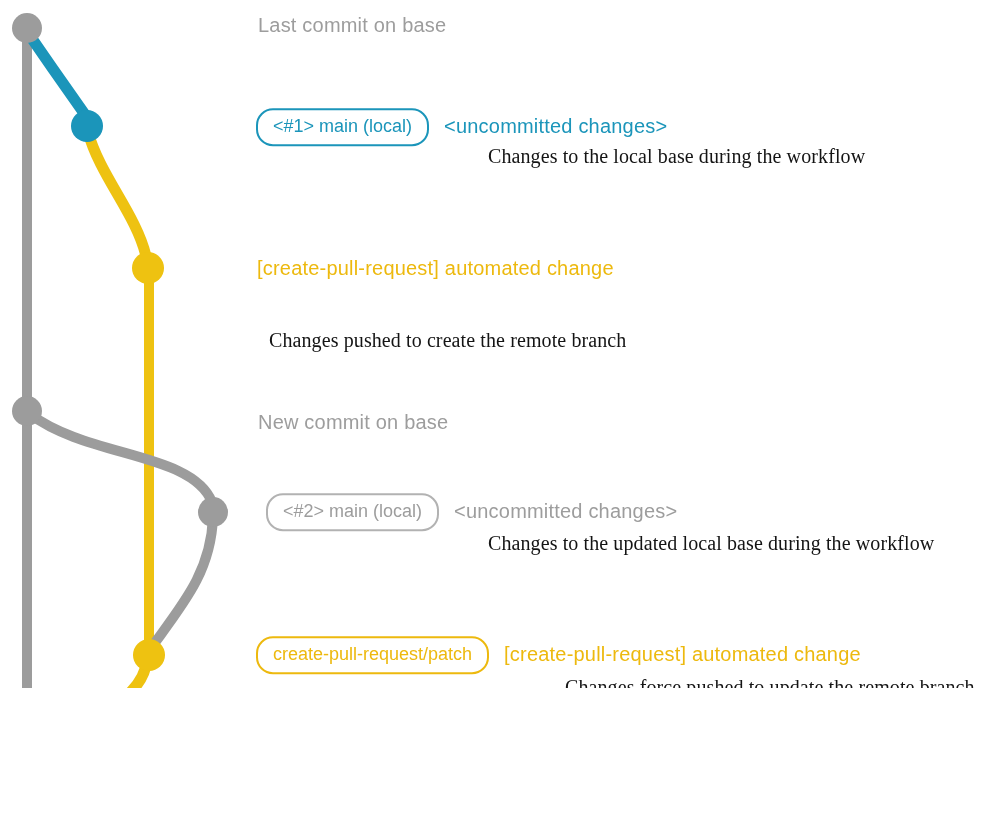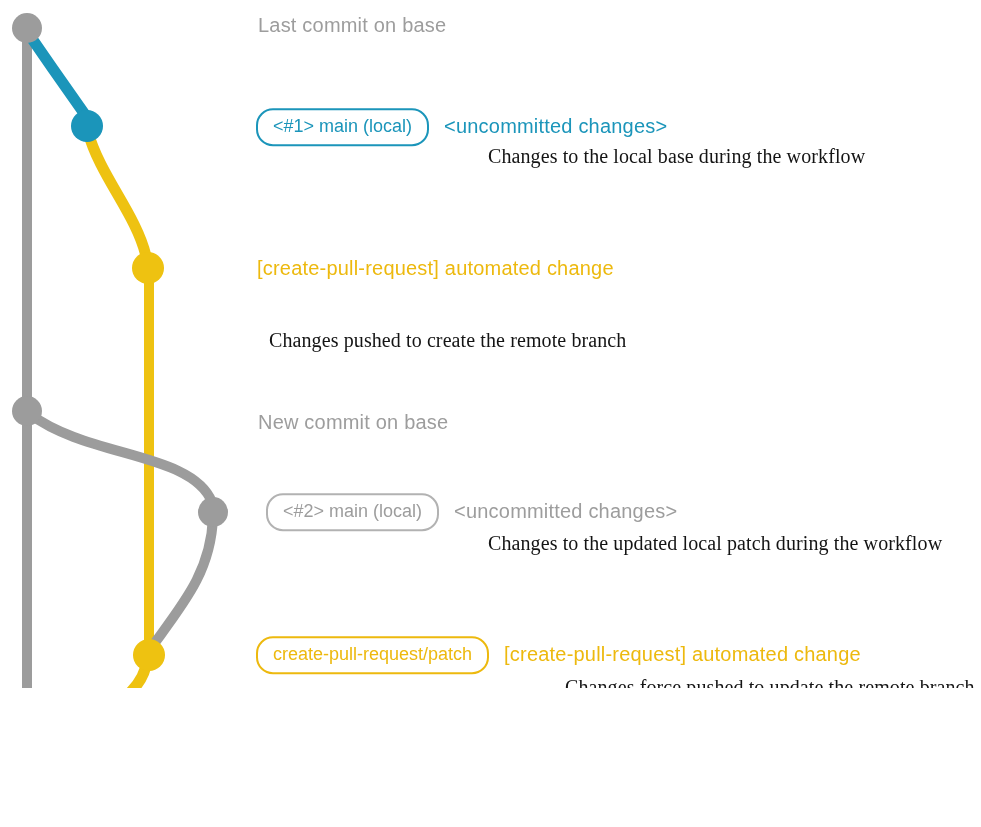--- a/index.html
+++ b/index.html
@@ -73,21 +73,21 @@
 
   <div class="row-el heading c-yellow" style="left:257px;top:268px;">[create-pull-request] automated change</div>
   <div class="row-el note" style="left:269px;top:298px;margin-top:42px;">Changes pushed to create the remote branch</div>
 
   <div class="row-el heading c-gray" style="left:258px;top:422px;">New commit on base</div>
 
   <div class="row-el flexline" style="left:256px;top:512px;">
     <span class="badge c-gray gray-border">&lt;#2&gt; main (local)</span>
     <span class="heading c-gray">&lt;uncommitted changes&gt;</span>
   </div>
-  <div class="row-el note" style="left:488px;top:543px;">Changes to the updated local patch during the workflow</div>
+  <div class="row-el note" style="left:488px;top:543px;">Changes to the updated local base during the workflow</div>
 
   <div class="row-el flexline" style="left:256px;top:655px;">
     <span class="badge c-yellow">create-pull-request/patch</span>
     <span class="heading c-yellow">[create-pull-request] automated change</span>
   </div>
   <div class="row-el note" style="left:565px;top:687px;">Changes force pushed to update the remote branch</div>
 
 
 </div>
 

